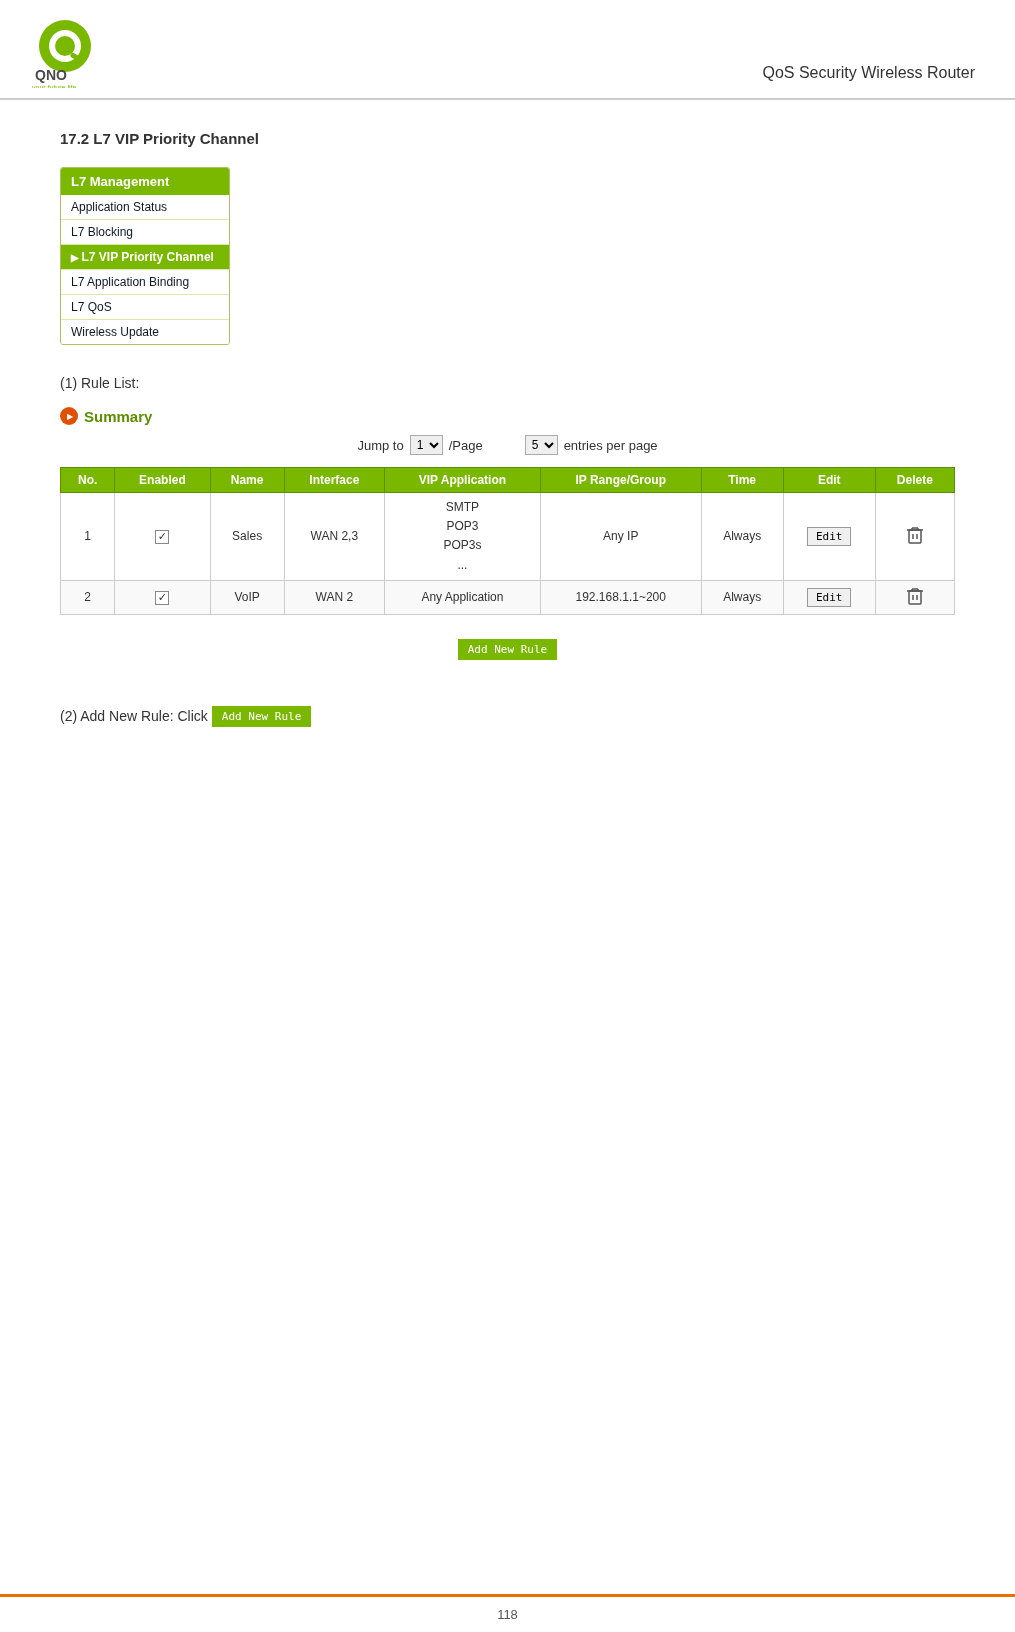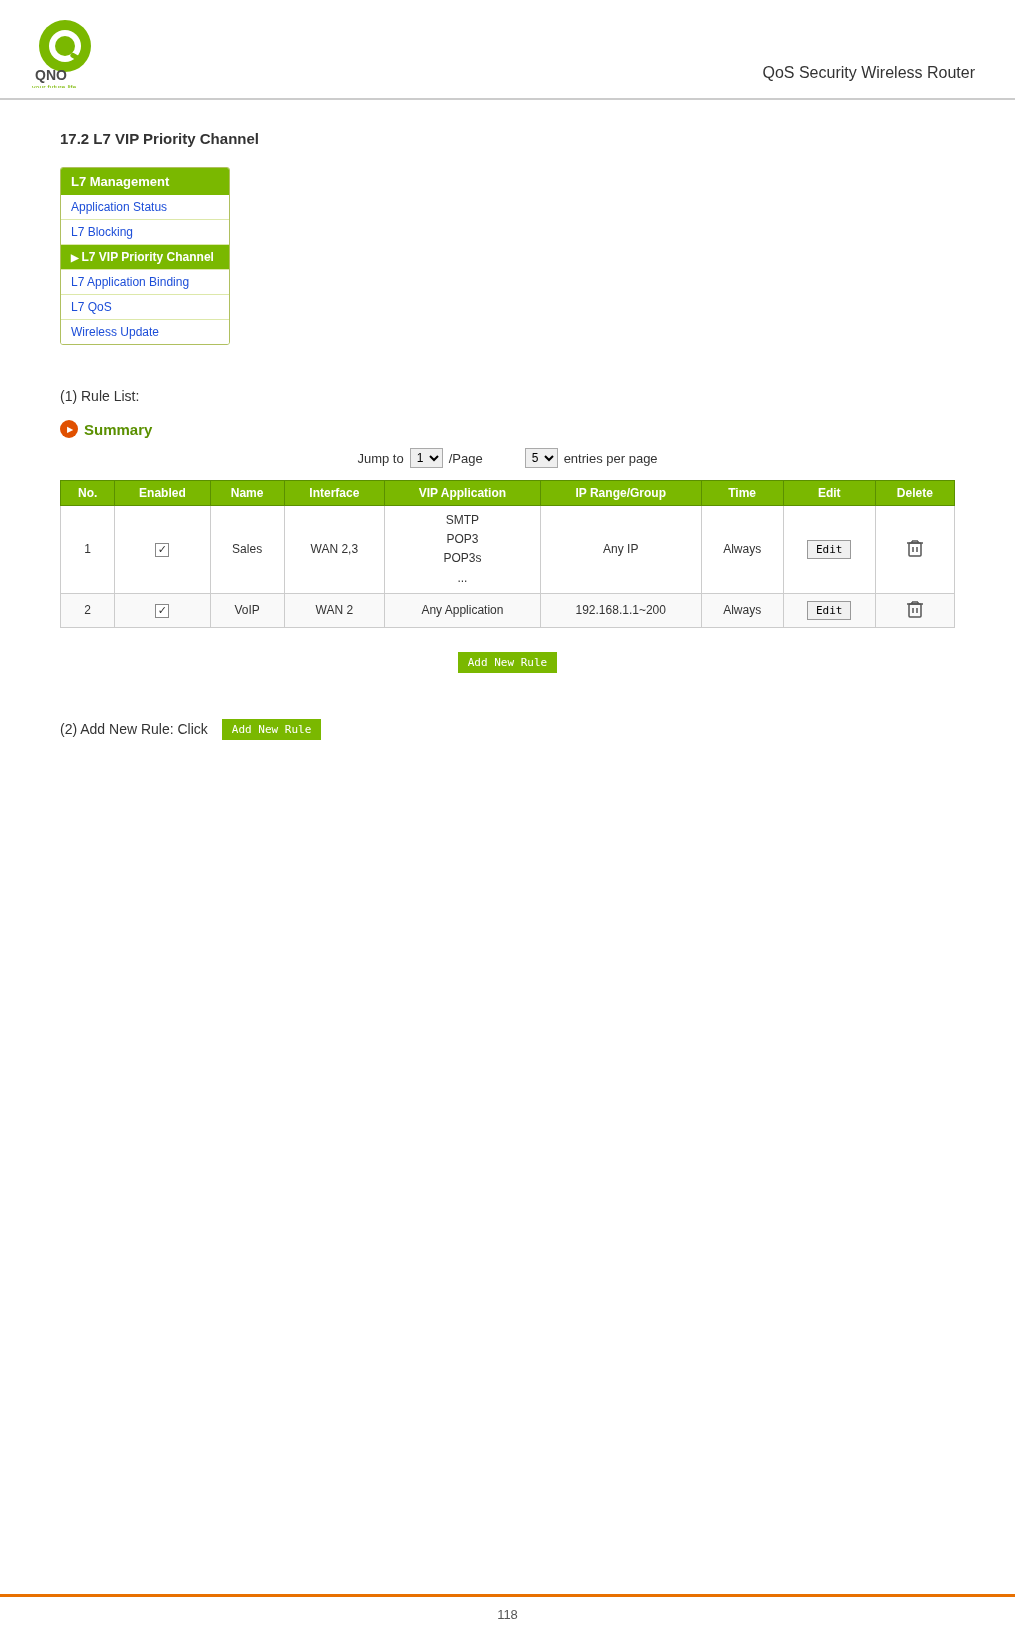--- a/index.html
+++ b/index.html
@@ -46,34 +46,34 @@
       margin-bottom: 20px;
       color: #333;
     }
 
     
     .sidebar-menu {
       width: 170px;
       border: 1px solid #b0c060;
       border-radius: 3px;
       overflow: hidden;
-      margin-bottom: 43px;
+      margin-bottom: 30px;
     }
     .sidebar-menu-header {
       background: #7ab800;
       color: #fff;
       font-weight: bold;
       font-size: 13px;
       padding: 6px 10px;
     }
     .sidebar-menu-item {
       display: block;
       padding: 5px 10px;
       font-size: 12px;
-      color: #1d4ed8;
+      color: #0f172a;
       border-bottom: 1px solid #dde8aa;
       background: #fff;
       cursor: pointer;
       text-decoration: none;
     }
     .sidebar-menu-item:last-child {
       border-bottom: none;
     }
     .sidebar-menu-item.active {
       background: #7ab800;
@@ -205,21 +205,20 @@
       text-align: center;
       margin-top: 8px;
       margin-bottom: 20px;
     }
 
     .add-rule-inline-text {
       font-size: 14px;
       margin-top: 30px;
       display: flex;
       align-items: center;
-      gap: 10px;
     }
 
     
     .footer {
       position: absolute;
       bottom: 0;
       left: 0;
       right: 0;
       border-top: 3px solid #e87000;
       padding: 10px;

